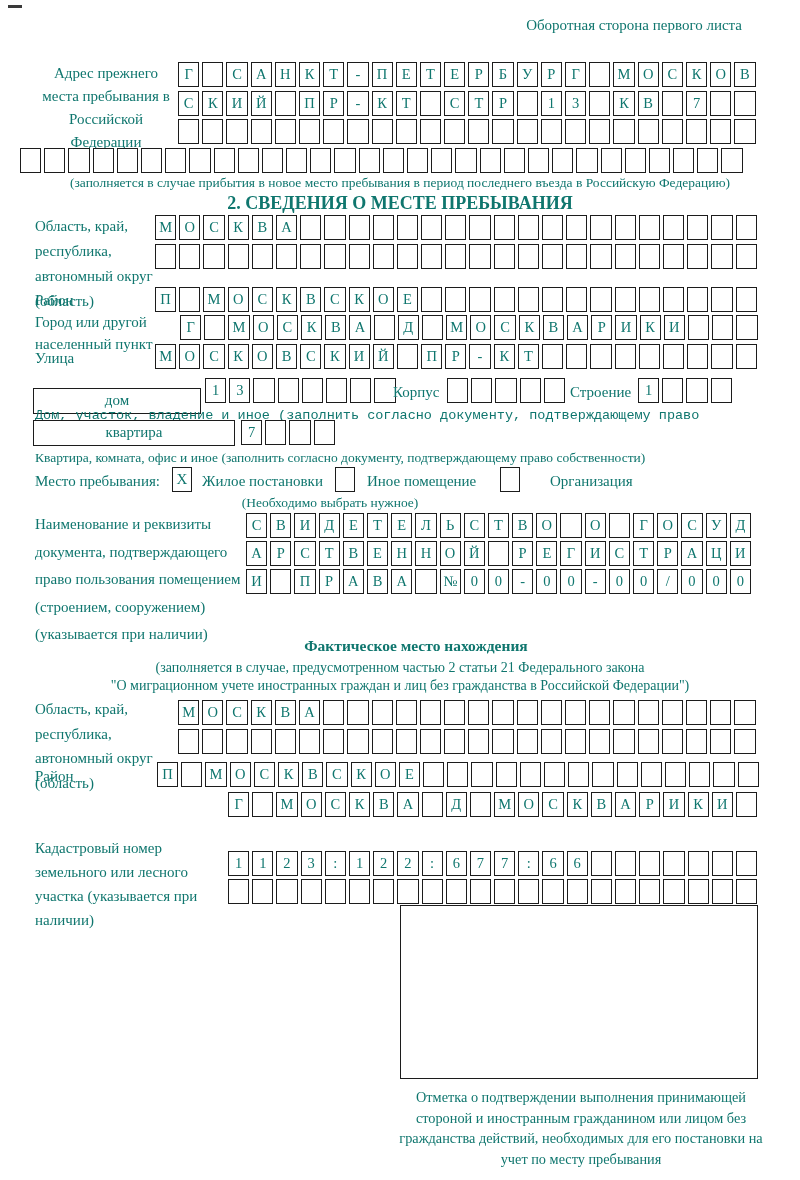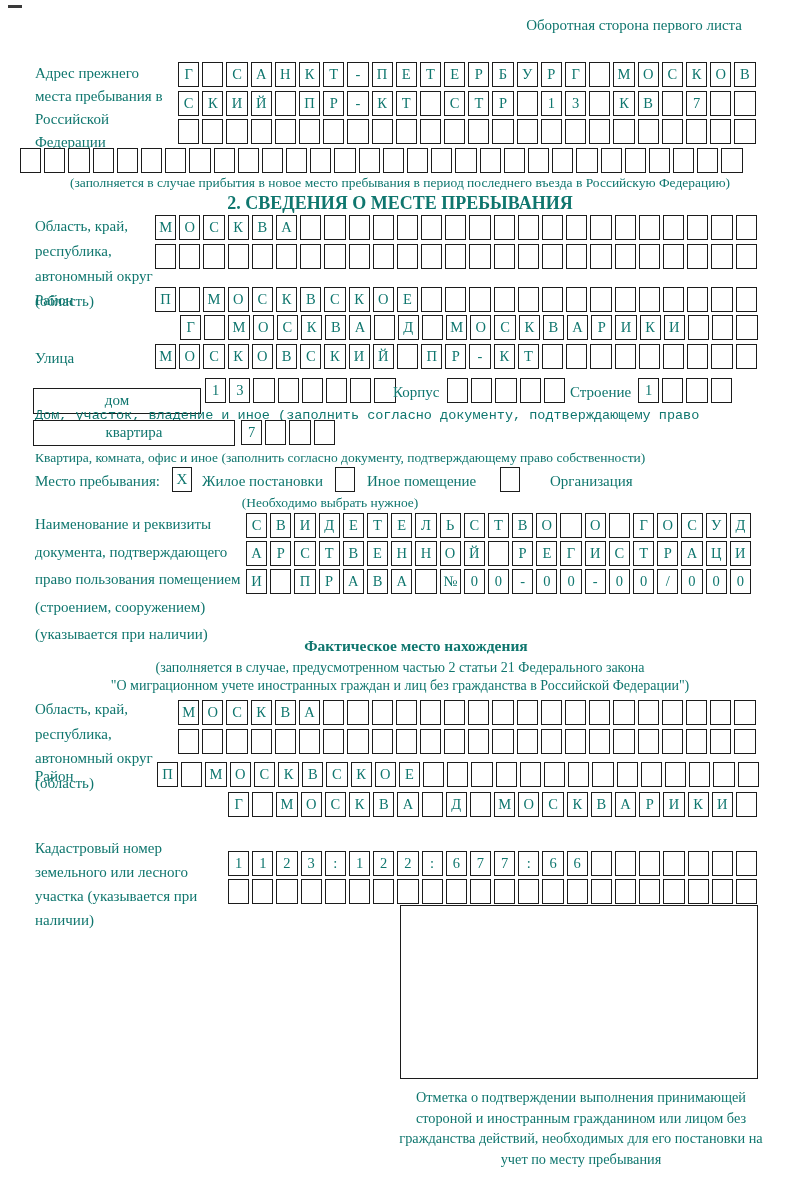--- a/index.html
+++ b/index.html
@@ -41,21 +41,21 @@
 </style>
 </head>
 <body>
 
 <div id="page">
 
   <div class="dash" style="left:8px;top:5px;width:14px;height:3px;"></div>
 
   <div class="abs" style="top:17px;right:58px;font-size:15px;">Оборотная сторона первого листа</div>
 
-  <div class="abs lbl" style="left:35px;top:62px;width:142px;">Адрес прежнего места пребывания в Российской Федерации</div>
+  <div class="abs lbl" style="left:35px;top:62px;width:142px;text-align:center;">Адрес прежнего места пребывания в Российской Федерации</div>
   <div class="cellrow" style="left:178px;top:62px;">
       <span class="cell">Г</span>
       <span class="cell"></span>
       <span class="cell">С</span>
       <span class="cell">А</span>
       <span class="cell">Н</span>
       <span class="cell">К</span>
       <span class="cell">Т</span>
       <span class="cell">-</span>
       <span class="cell">П</span>
@@ -241,20 +241,21 @@
       <span class="cell"></span>
       <span class="cell"></span>
       <span class="cell"></span>
       <span class="cell"></span>
       <span class="cell"></span>
       <span class="cell"></span>
       <span class="cell"></span>
       <span class="cell"></span>
     </div>
 
+  <div class="abs lbl" style="left:35px;top:312px;width:135px;line-height:21.5px;">Город или другой населенный пункт</div>
   <div class="cellrow" style="left:180px;top:315px;">
       <span class="cell">Г</span>
       <span class="cell"></span>
       <span class="cell">М</span>
       <span class="cell">О</span>
       <span class="cell">С</span>
       <span class="cell">К</span>
       <span class="cell">В</span>
       <span class="cell">А</span>
       <span class="cell"></span>

